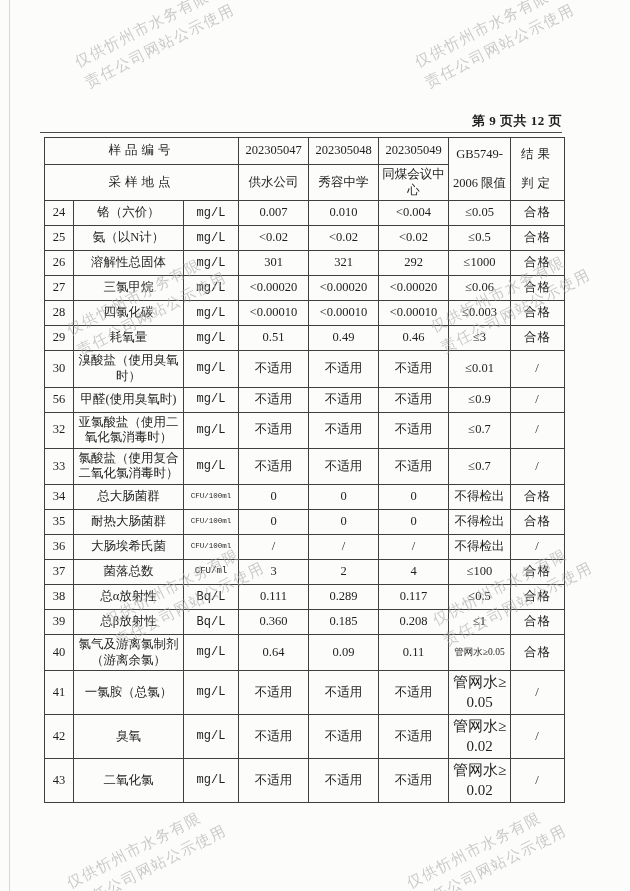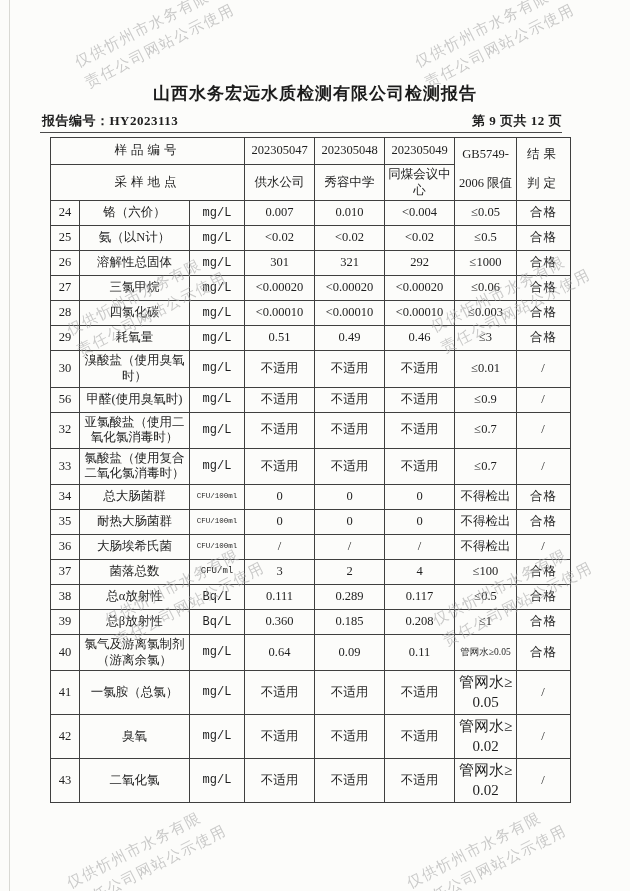--- a/index.html
+++ b/index.html
@@ -54,21 +54,21 @@
   }
   .meta{
     position:absolute;left:40px;top:110px;width:522px;height:22px;
     border-bottom:1px solid #4a4a4a;
     font-size:13px;font-weight:700;
   }
   .meta .report-no{position:absolute;left:2px;top:2px;letter-spacing:.5px;}
   .meta .page-no{position:absolute;right:0;top:2px;letter-spacing:.5px;}
   
   table.report{
-    position:absolute;left:50px;top:137px;
+    position:absolute;left:44px;top:137px;
     width:520px;
     border-collapse:collapse;
     table-layout:fixed;
     font-size:12.5px;
     z-index:2;
   }
   table.report td,table.report th{
     border:1px solid #3f3f3f;
     text-align:center;
     vertical-align:middle;
@@ -91,24 +91,22 @@
   .c-limit.l-s{font-size:9.5px;}
   .c-limit.l-2{font-size:15px;line-height:1.3;}
   .c-res{letter-spacing:1px;}
 </style>
 </head>
 <body>
 
 <div class="page">
   <div class="scan-edge"></div>
 
-  <div class="title">山西水务宏远水质检测有限公司检测报告</div>
 
   <div class="meta">
-    <span class="report-no">报告编号：HY2023113</span>
     <span class="page-no">第 9 页共 12 页</span>
   </div>
 
   <table class="report">
     <colgroup>
       <col style="width:29px">
         <col style="width:110px">
         <col style="width:55px">
       <col style="width:70px">
         <col style="width:70px">

